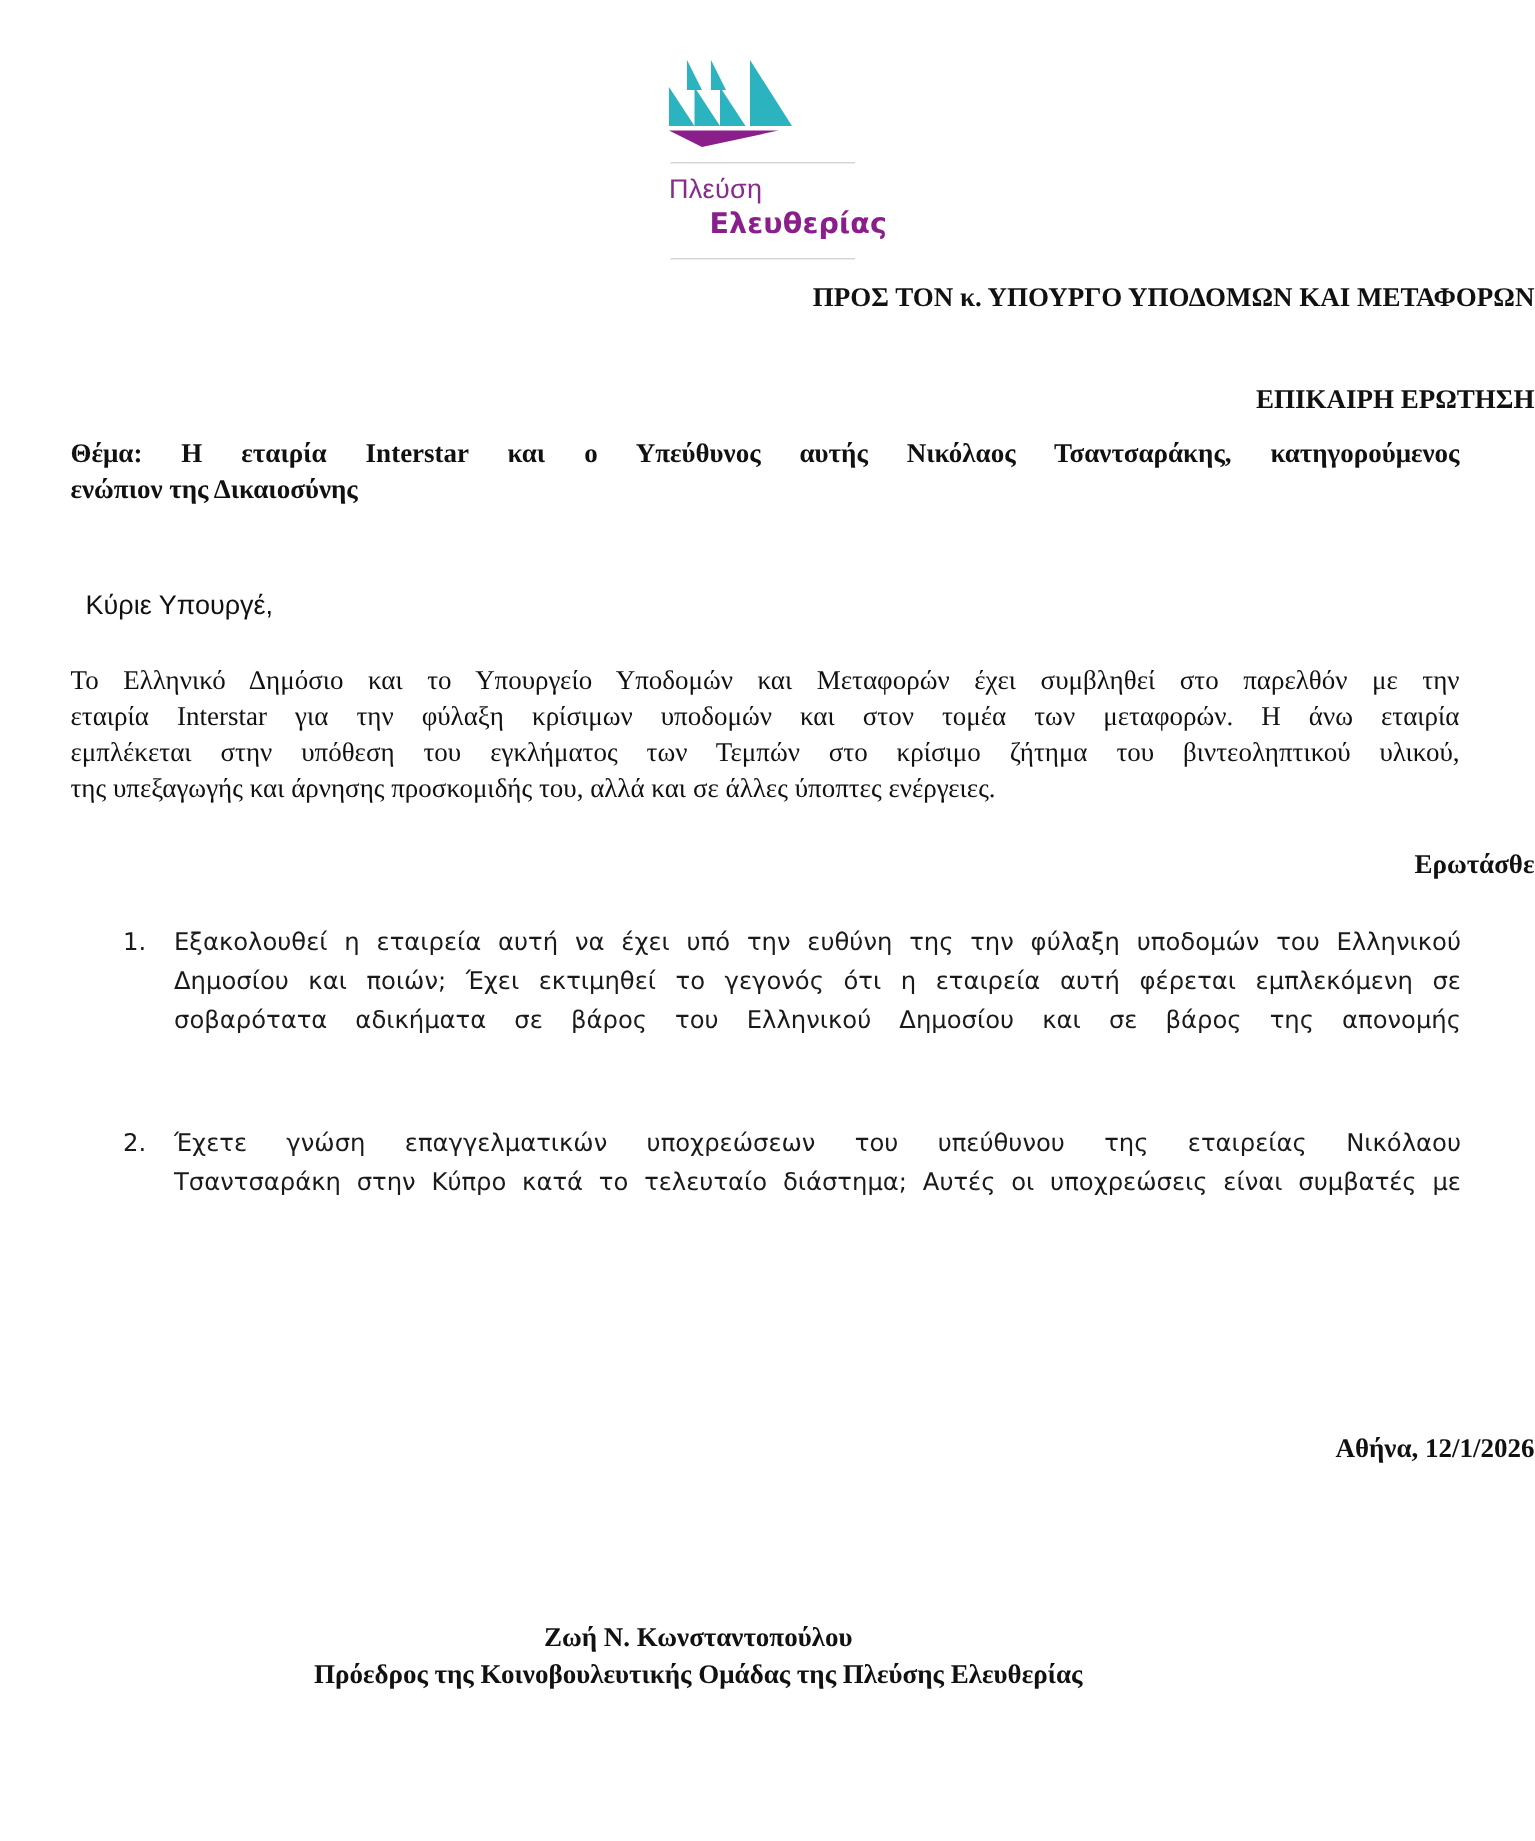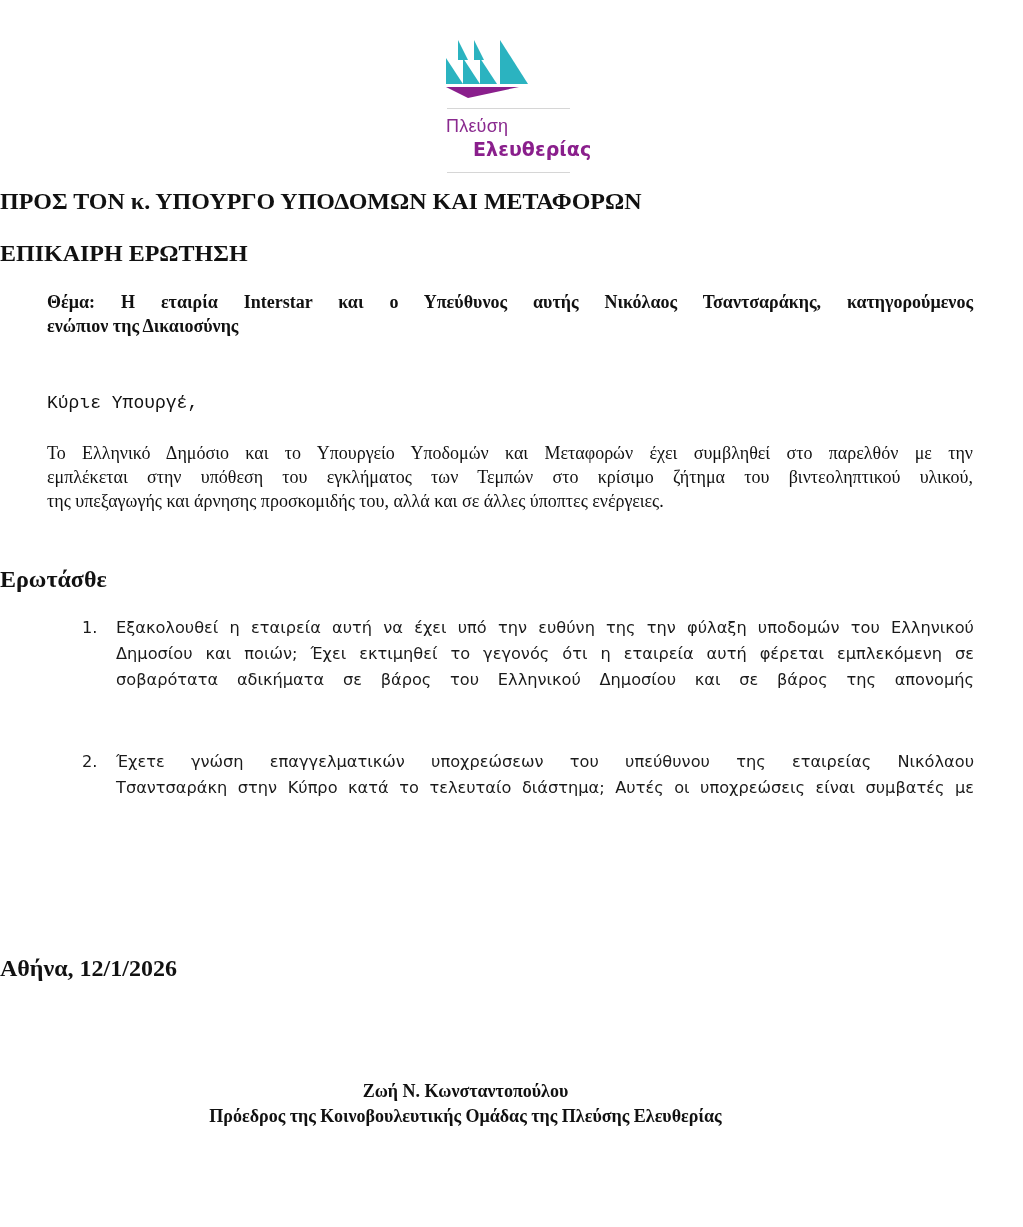--- a/index.html
+++ b/index.html
@@ -18,33 +18,33 @@
     position: absolute; left: 446px; top: 116px;
     font-family: Liberation Sans, sans-serif; font-size: 18px; color: #8a2a8f;
     font-weight: normal; letter-spacing: 0.2px;
   }
   .logo-word2 {
     position: absolute; left: 445px; top: 138px;
     font-family: "DejaVu Sans", sans-serif; font-size: 19px; color: #8a1f8c;
     font-weight: bold; letter-spacing: 0.1px; margin-left: 28px;
   }
   .center-line {
-    position: absolute; left: 0; width: 1023px; text-align: left;
-    font-family: "Liberation Serif", serif; font-weight: bold; font-size: 24px;
+    position: absolute; left: 0; width: 1023px; text-align: right;
+    font-family: "Liberation Serif", serif; font-weight: bold; font-size: 18px;
   }
   .subject {
     position: absolute; left: 47px; top: 290px; width: 926px;
     font-family: "Liberation Serif", serif; font-weight: bold; font-size: 18px;
     line-height: 24px;
   }
   .subject .line { display: block; }
   .just { text-align: justify; text-align-last: justify; }
   .greeting {
-    position: absolute; left: 47px; top: 393px;
-    font-family: Liberation Mono, monospace; font-size: 18px;
+    position: absolute; left: 57px; top: 393px;
+    font-family: Liberation Sans, sans-serif; font-size: 18px;
   }
   .para {
     position: absolute; left: 47px; top: 441px; width: 926px;
     font-family: Liberation Serif, serif; font-size: 18px; line-height: 24px;
   }
   .para .line { display: block; }
   .list {
     position: absolute; left: 82px; width: 892px;
     font-family: "DejaVu Sans", sans-serif; font-size: 16.2px; line-height: 26px;
     color: #1a1a1a;
@@ -75,31 +75,32 @@
 
     <polygon points="3,59 76,59 25,70" fill="#8a1f8c"></polygon>
   </svg>
 </div>
 <div class="logo-rule" style="top:108px;"></div>
 <div class="logo-word1">Πλεύση</div>
 <div class="logo-word2">Ελευθερίας</div>
 <div class="logo-rule" style="top:172px;"></div>
 
 <div class="center-line" style="top:188px;">ΠΡΟΣ ΤΟΝ κ. ΥΠΟΥΡΓΟ ΥΠΟΔΟΜΩΝ ΚΑΙ ΜΕΤΑΦΟΡΩΝ</div>
-<div class="center-line" style="top:240px;">ΕΠΙΚΑΙΡΗ ΕΡΩΤΗΣΗ</div>
+<div class="center-line" style="top:256px;">ΕΠΙΚΑΙΡΗ ΕΡΩΤΗΣΗ</div>
 
 <div class="subject">
   <span class="line just">Θέμα: Η εταιρία Interstar και ο Υπεύθυνος αυτής Νικόλαος Τσαντσαράκης, κατηγορούμενος</span>
   <span class="line">ενώπιον της Δικαιοσύνης</span>
 </div>
 
 <div class="greeting">Κύριε Υπουργέ,</div>
 
 <div class="para">
   <span class="line just">Το Ελληνικό Δημόσιο και το Υπουργείο Υποδομών και Μεταφορών έχει συμβληθεί στο παρελθόν με την</span>
+  <span class="line just">εταιρία Interstar για την φύλαξη κρίσιμων υποδομών και στον τομέα των μεταφορών. Η άνω εταιρία</span>
   <span class="line just">εμπλέκεται στην υπόθεση του εγκλήματος των Τεμπών στο κρίσιμο ζήτημα του βιντεοληπτικού υλικού,</span>
   <span class="line">της υπεξαγωγής και άρνησης προσκομιδής του, αλλά και σε άλλες ύποπτες ενέργειες.</span>
 </div>
 
 <div class="center-line" style="top:566px;">Ερωτάσθε</div>
 
 <div class="list" style="top:615px;">
   <span class="num">1.</span>
   <div class="body">
     <span class="line just">Εξακολουθεί η εταιρεία αυτή να έχει υπό την ευθύνη της την φύλαξη υποδομών του Ελληνικού</span>

